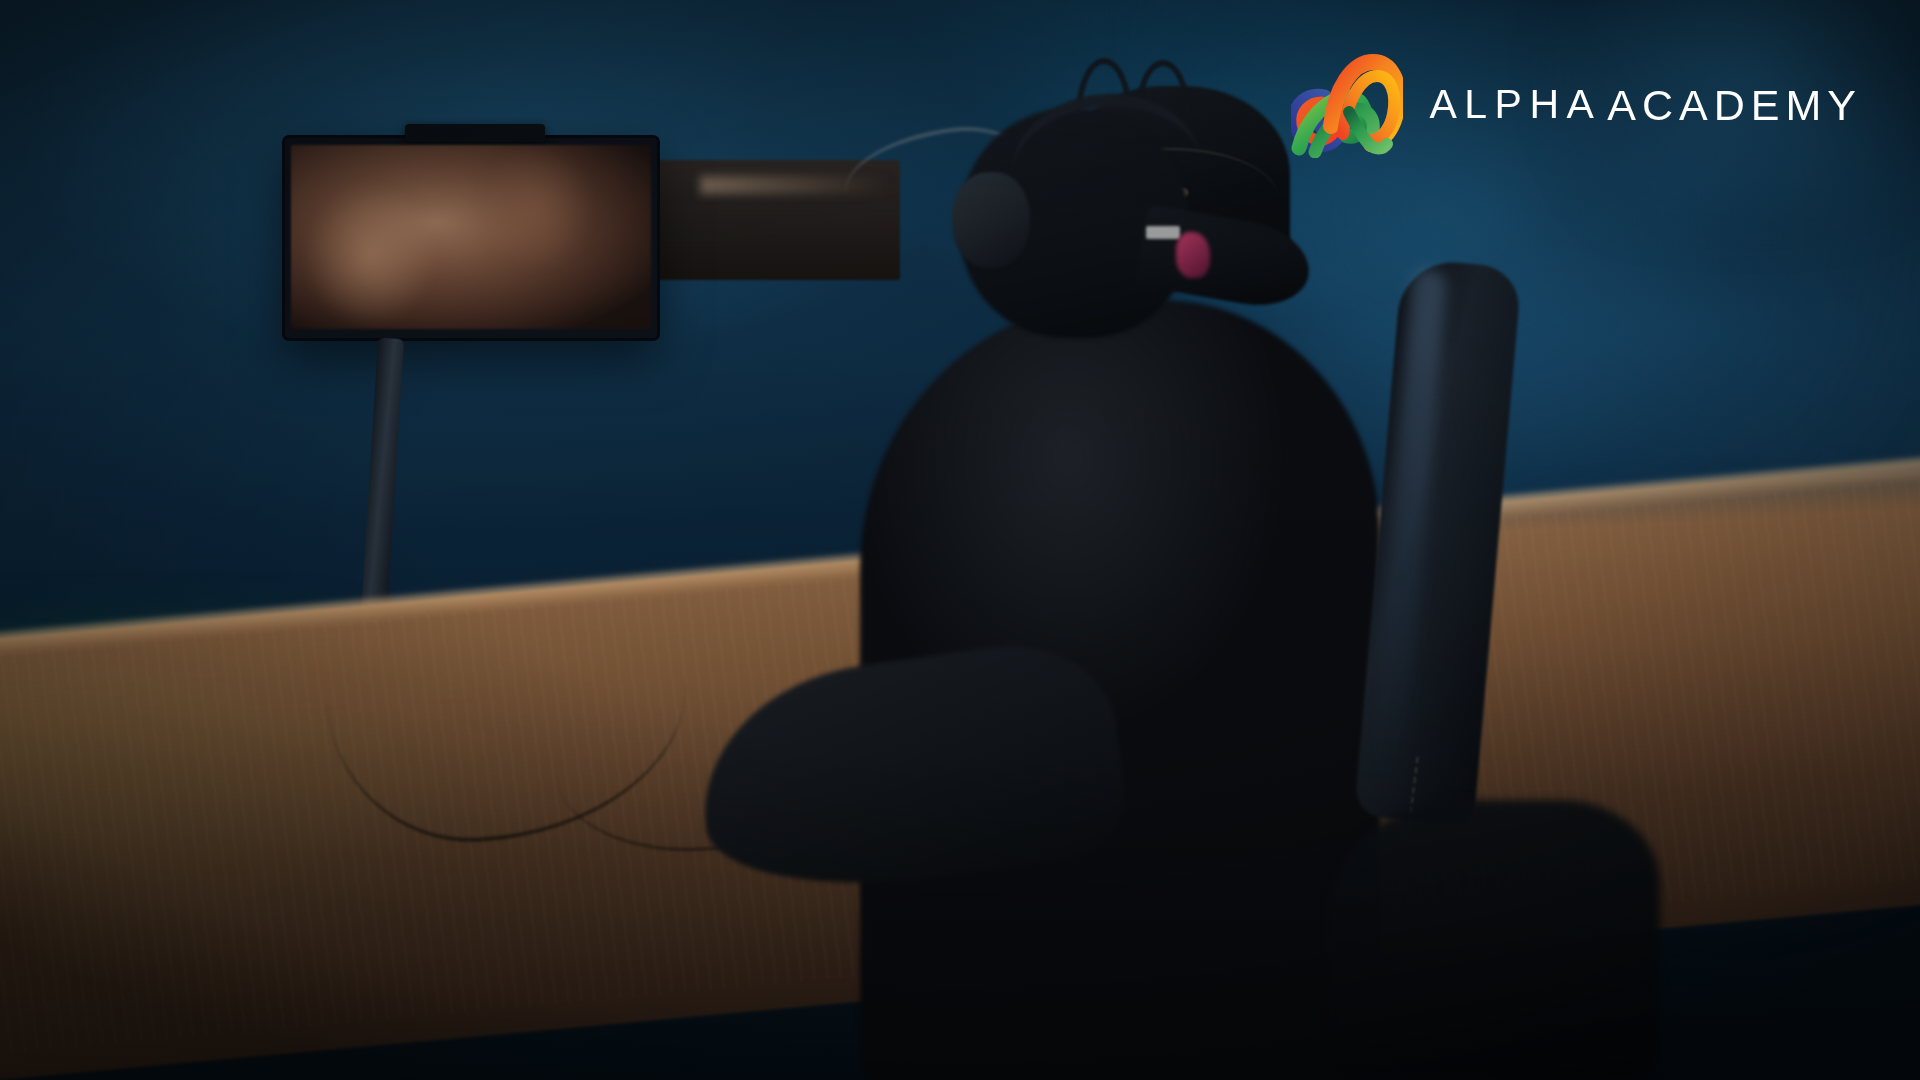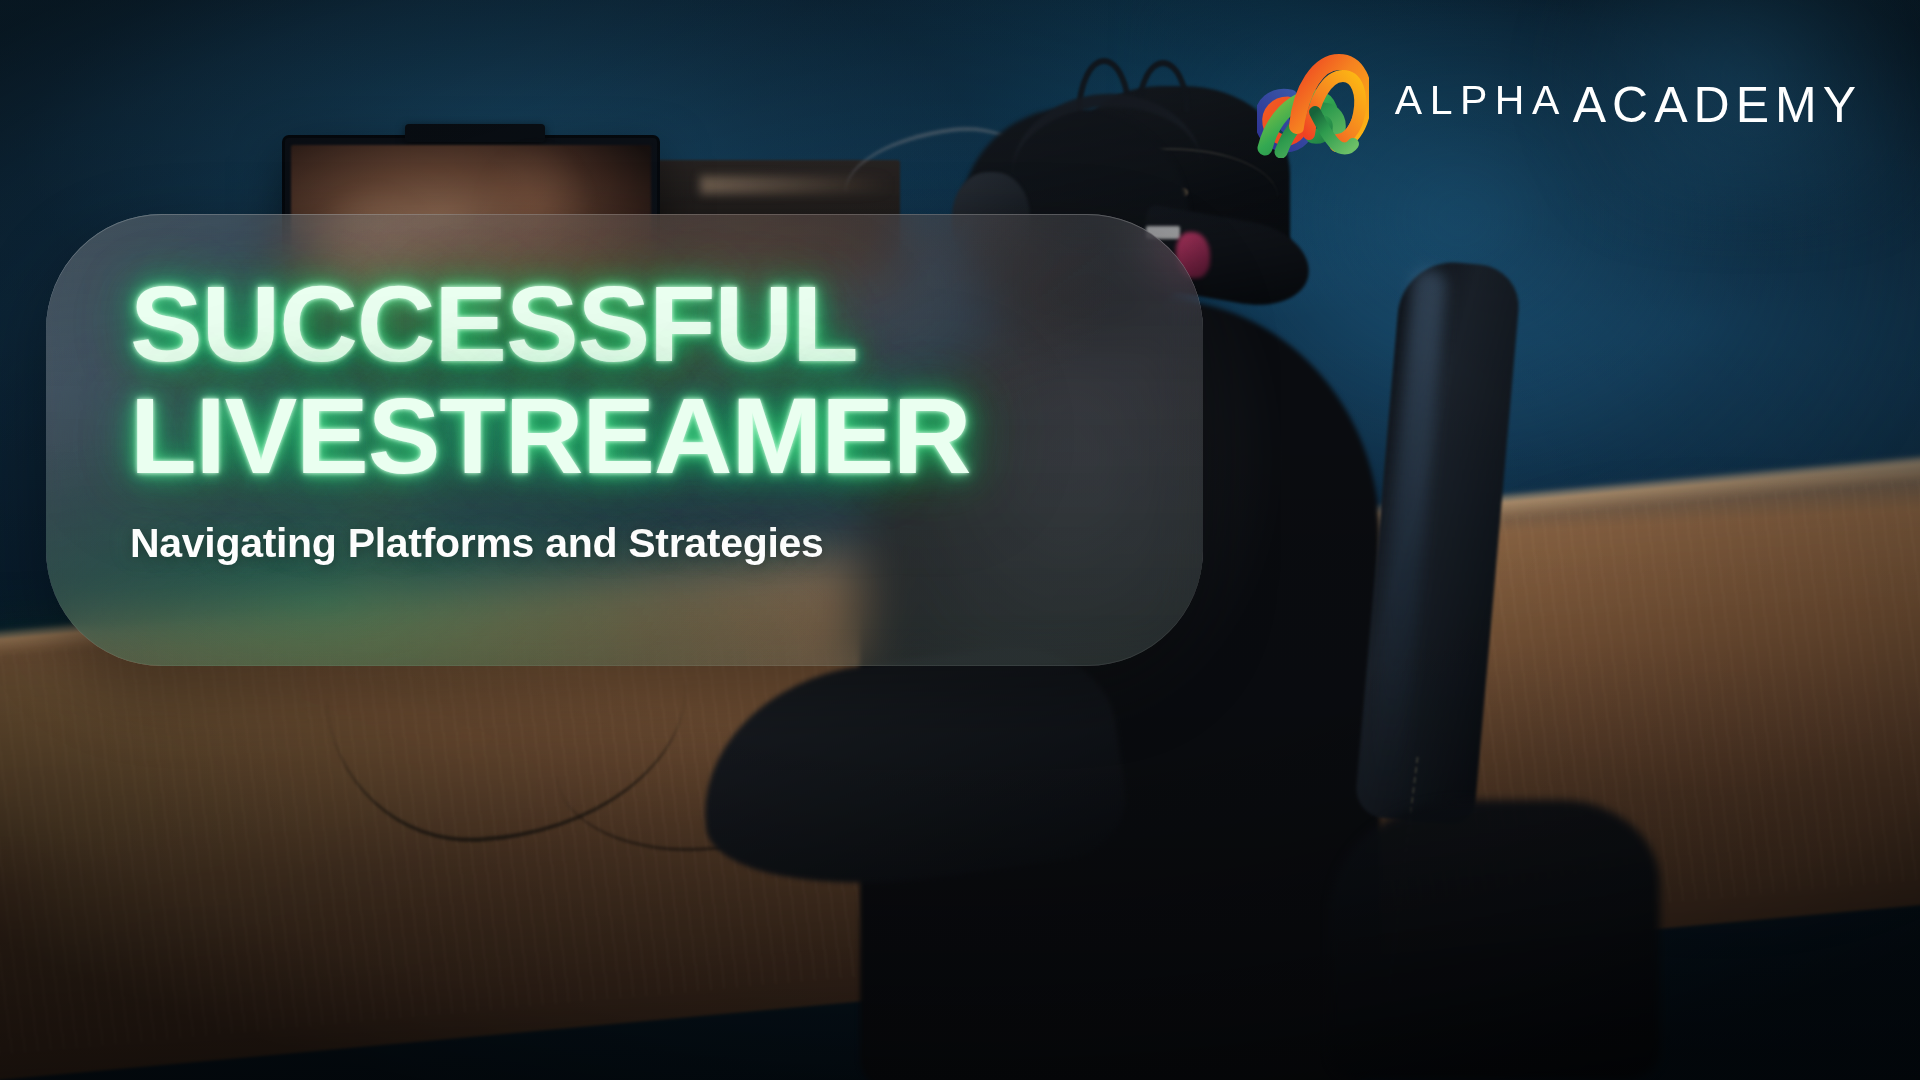--- a/index.html
+++ b/index.html
@@ -321,21 +321,21 @@
     position:absolute; right:58px; top:52px;
     display:flex; align-items:center; gap:26px;
   }
   .logo-mark { width:112px; height:106px; flex:none; display:block; }
   .logo-words {
     display:flex; flex-direction:row; gap:6px;
     font-family:"Liberation Sans", sans-serif;
     color:#ffffff; font-weight:normal;
   }
   .logo-line1 { font-size:41px; letter-spacing:7.5px; line-height:1; }
-  .logo-line2 { font-size:50px; letter-spacing:6.0px; line-height:1; }
+  .logo-line2 { font-size:43px; letter-spacing:6.0px; line-height:1; }
 </style>
 </head>
 <body>
 
 <div class="stage">
 
   <div class="photo">
     <div class="bg-base"></div>
     <div class="bg-rightwall"></div>
     <div class="bg-bluespot"></div>
@@ -379,27 +379,20 @@
     <div class="headset-accent"></div>
 
     <div class="chair-back"></div>
     <div class="chair-highlight"></div>
     <div class="chair-seam"></div>
     <div class="chair-base"></div>
 
     <div class="photo-grade"></div>
   </div>
 
-  <div class="glass-card">
-    <div class="glass-tint"></div>
-    <div class="card-inner">
-      <h1 class="headline"><span class="l1">SUCCESSFUL</span><span class="l2">LIVESTREAMER</span></h1>
-      <div class="subhead">Navigating Platforms and Strategies</div>
-    </div>
-  </div>
 
   <div class="logo">
     <svg class="logo-mark" viewBox="0 0 112 106" aria-hidden="true">
       <defs>
         <linearGradient id="gOrange" x1="0" y1="0" x2="1" y2="1">
           <stop offset="0%" stop-color="#EF4123"></stop>
           <stop offset="42%" stop-color="#F58220"></stop>
           <stop offset="100%" stop-color="#FDB913"></stop>
         </linearGradient>
         <linearGradient id="gOrange2" x1="1" y1="0" x2="0" y2="1">

